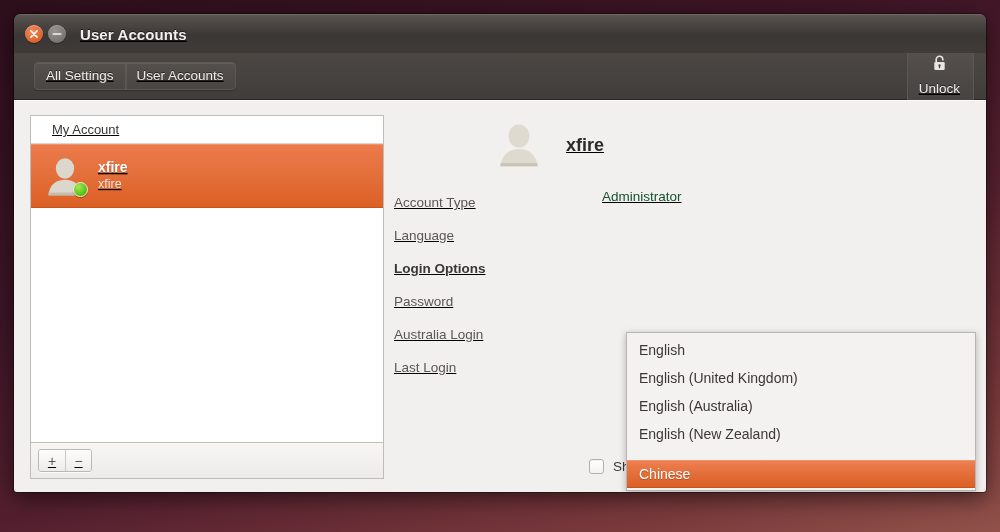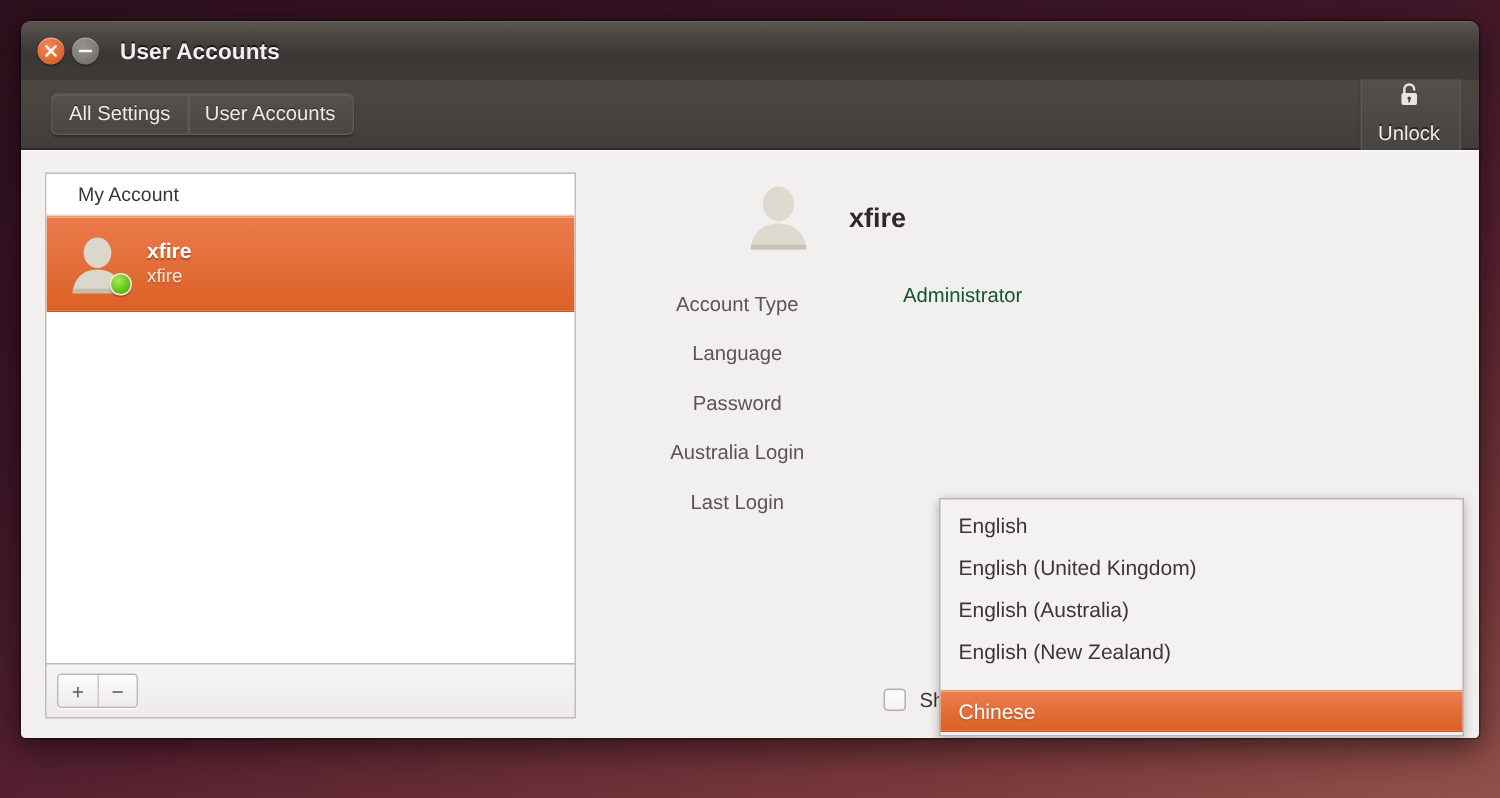--- a/index.html
+++ b/index.html
@@ -21,20 +21,21 @@
     position: absolute;
     left: 14px;
     top: 14px;
     width: 972px;
     height: 478px;
     border-radius: 6px 6px 3px 3px;
     box-shadow: 0 6px 22px rgba(0,0,0,0.55), 0 0 0 1px rgba(0,0,0,0.35);
     overflow: hidden;
     display: flex;
     flex-direction: column;
+    text-decoration: underline;
   }
 
   
   .titlebar {
     height: 39px;
     flex: 0 0 39px;
     background: linear-gradient(180deg, #5c5652 0%, #4c4744 22%, #3b3734 55%, #403b38 100%);
     border-top: 1px solid #6d6763;
     display: flex;
     align-items: center;
@@ -216,21 +217,21 @@
 
   .field-rows { padding-left: 0; }
   .field-row {
     display: flex;
     align-items: center;
     height: 33px;
   }
   .field-label {
     width: 208px;
     flex: 0 0 208px;
-    text-align: center;
+    text-align: left;
     padding-right: 13px;
     font-size: 13.5px;
     color: #5a5653;
     margin-top: 12px;
   }
   .field-label.section {
     font-weight: bold;
     color: #3a3734;
   }
   .field-value {
@@ -368,20 +369,24 @@
       <div class="field-rows">
         <div class="field-row">
           <div class="field-label">Account Type</div>
           <div class="field-value">Administrator</div>
         </div>
         <div class="field-row">
           <div class="field-label">Language</div>
           <div class="field-value"></div>
         </div>
         <div class="field-row">
+          <div class="field-label section">Login Options</div>
+          <div class="field-value"></div>
+        </div>
+        <div class="field-row">
           <div class="field-label">Password</div>
           <div class="field-value"></div>
         </div>
         <div class="field-row">
           <div class="field-label">Australia Login</div>
           <div class="field-value"></div>
         </div>
         <div class="field-row">
           <div class="field-label">Last Login</div>
           <div class="field-value"></div>

